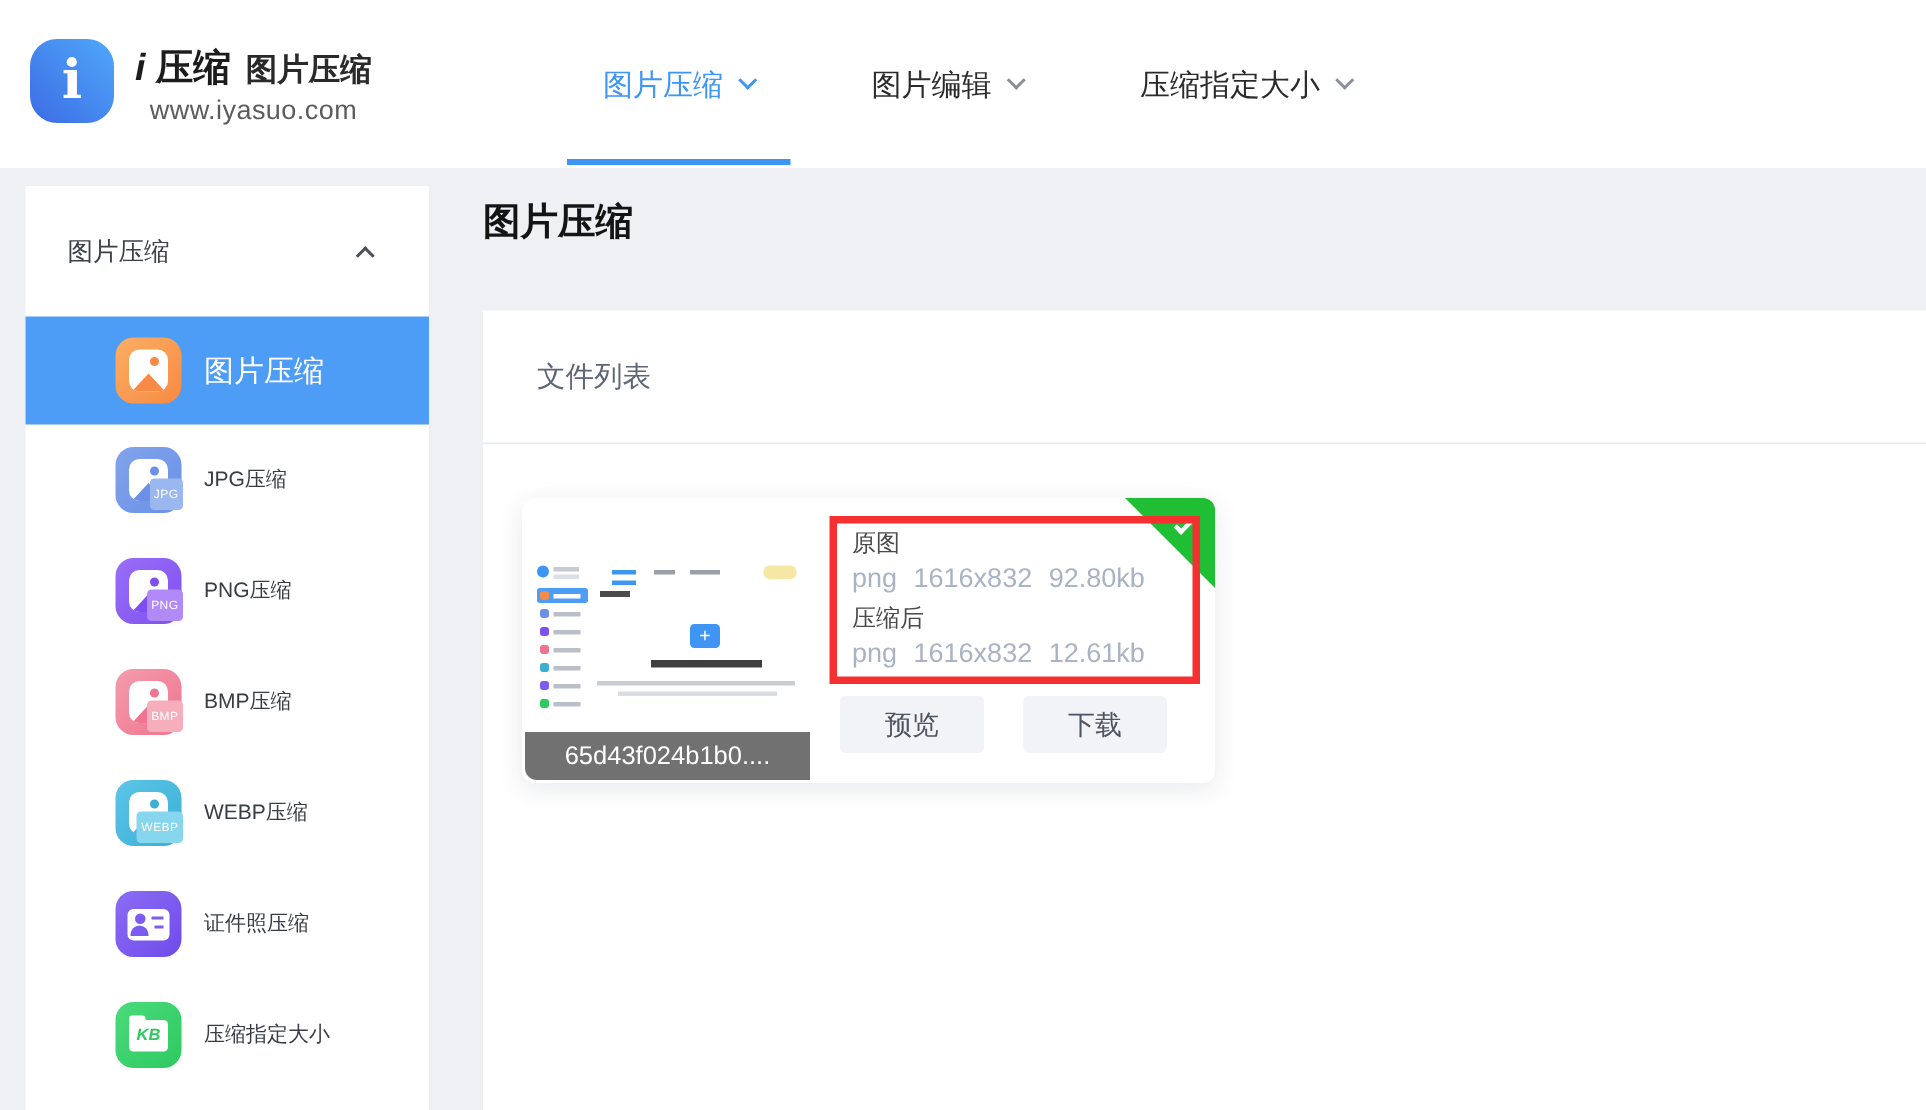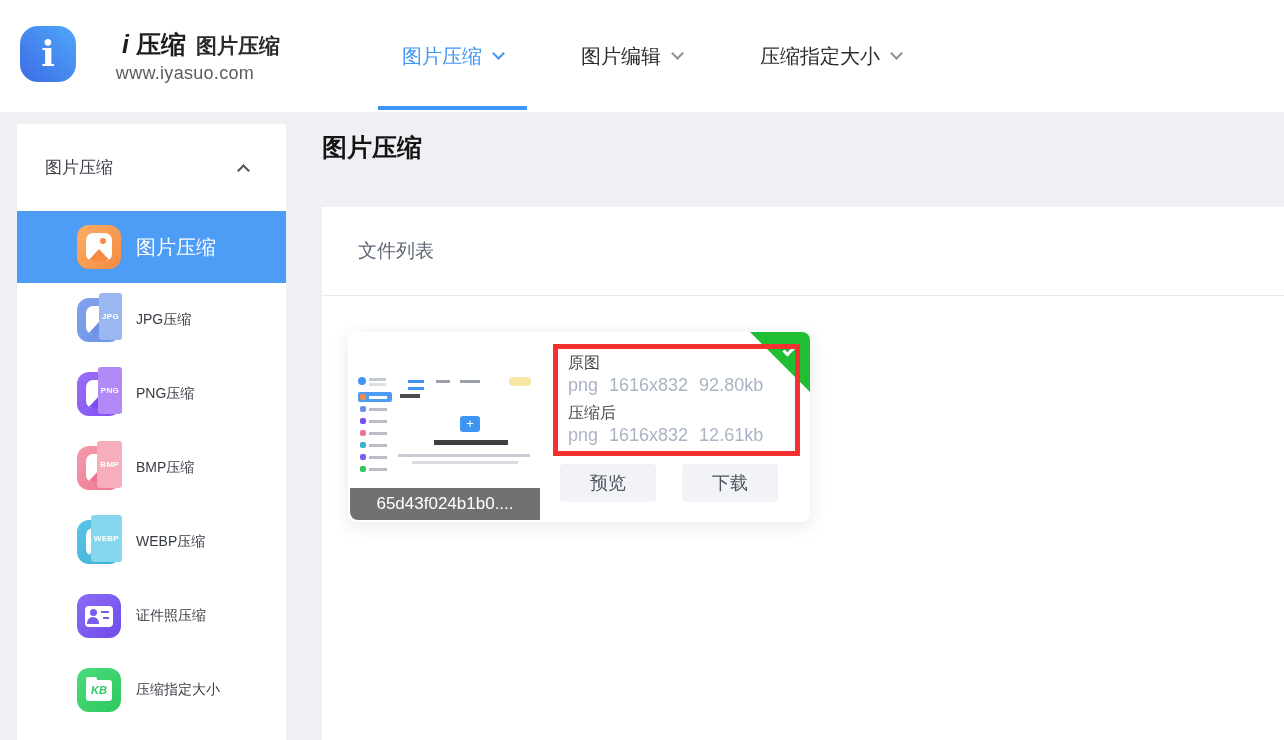--- a/index.html
+++ b/index.html
@@ -8,21 +8,21 @@
   .app { position:relative; width:1284px; height:740px; overflow:hidden; background:#eef0f4; }
 
   
   .header { position:absolute; left:0; top:0; width:1284px; height:112px; background:#ffffff; }
   .brand { position:absolute; left:20px; top:26px; display:flex; align-items:flex-start; cursor:pointer; }
   .logo { width:56px; height:56px; border-radius:18px; background:linear-gradient(225deg,#4FA8F9,#3D6BE5);
           display:flex; align-items:center; justify-content:center; }
   .logo span { color:#fff; font-family:"DejaVu Serif","Liberation Serif",serif; font-weight:bold; font-size:36px; line-height:1; margin-top:-2px; }
   .brand-text { margin-left:14px; }
   .brand-line1 { display:flex; align-items:baseline; margin-top:2px; }
-  .brand-primary { font-size:25px; font-weight:bold; color:#1c1c1c; display:inline-block;margin-left:32px; }
+  .brand-primary { font-size:25px; font-weight:bold; color:#1c1c1c; display:inline-block; }
   .brand-primary::first-letter { font-style:italic; }
   .brand-secondary { font-size:21px; font-weight:bold; color:#2a2a2a; margin-left:10px; }
   .brand-domain { font-size:18px; color:#5c5c5c; margin-top:2px; letter-spacing:.3px;text-align:center; }
 
   .topnav { position:absolute; left:378px; top:0; height:112px; display:flex; }
   .nav-item { position:relative; height:112px; display:flex; align-items:center; gap:12px;
               padding:0 24px; margin-right:30px; font-size:20px; color:#2b2b2b; cursor:pointer; }
   .nav-item .chev { color:#8a8f98; }
   .nav-item.active { color:#3E95F4; }
   .nav-item.active .chev { color:#3E95F4; }
@@ -55,22 +55,22 @@
   .ic-inner { position:relative; width:26px; height:28px; background:#fff; border-radius:7px; overflow:hidden; }
   .ic-dot { position:absolute; top:5px; right:6px; width:6px; height:6px; border-radius:50%; }
   .ic-mtn { position:absolute; bottom:-1px; left:1px; width:0; height:0;
             border-left:12px solid transparent; border-right:12px solid transparent; }
   .ic-orange .ic-dot { background:#F78A44; } .ic-orange .ic-mtn { border-bottom:13px solid #F78A44; }
   .ic-blue   .ic-dot { background:#6B90E6; } .ic-blue   .ic-mtn { border-bottom:13px solid #6B90E6; }
   .ic-purple .ic-dot { background:#7E4FF0; } .ic-purple .ic-mtn { border-bottom:13px solid #7E4FF0; }
   .ic-pink   .ic-dot { background:#EF7490; } .ic-pink   .ic-mtn { border-bottom:13px solid #EF7490; }
   .ic-cyan   .ic-dot { background:#3BAED4; } .ic-cyan   .ic-mtn { border-bottom:13px solid #3BAED4; }
 
-  .ic-badge { position:absolute; right:-1px; bottom:2px; font-size:8px; font-weight:bold; color:#fff;
-              padding:19px 3px; border-radius:3px; letter-spacing:.3px; }
+  .ic-badge { position:absolute; right:-1px; bottom:2px; font-size:8px; font-weight:normal; color:#fff;
+              padding:6px 3px; border-radius:3px; letter-spacing:.3px; }
   .ic-badge:empty { display:none; }
   .ic-blue .ic-badge { background:#9BB7F0; }
   .ic-purple .ic-badge { background:#B18AF8; }
   .ic-pink .ic-badge { background:#F6AEBC; }
   .ic-cyan .ic-badge { background:#86D6EE; }
 
   .id-inner { position:relative; width:28px; height:21px; background:#fff; border-radius:4px; }
   .id-head { position:absolute; left:5px; top:3px; width:7px; height:7px; border-radius:50%; background:#7C5CF0; }
   .id-body { position:absolute; left:2px; bottom:3px; width:12px; height:7px; border-radius:6px 6px 0 0; background:#7C5CF0; }
   .id-line1 { position:absolute; right:4px; top:5px; width:8px; height:2.5px; background:#7C5CF0; }

